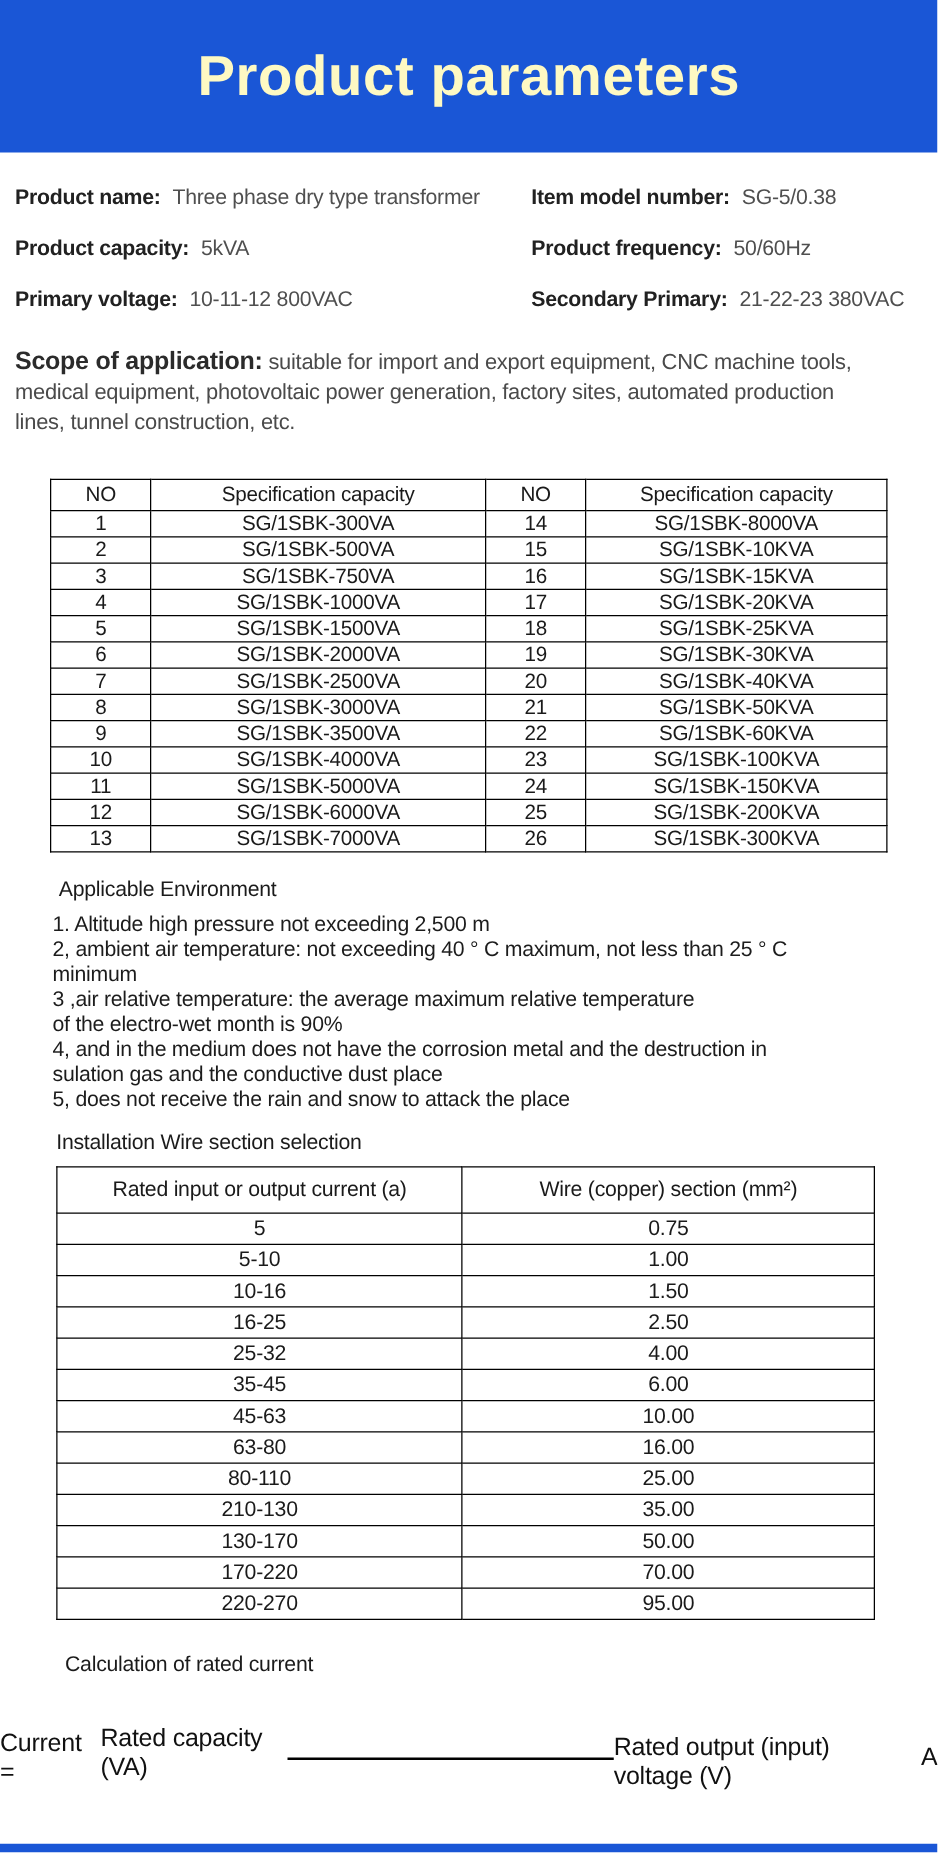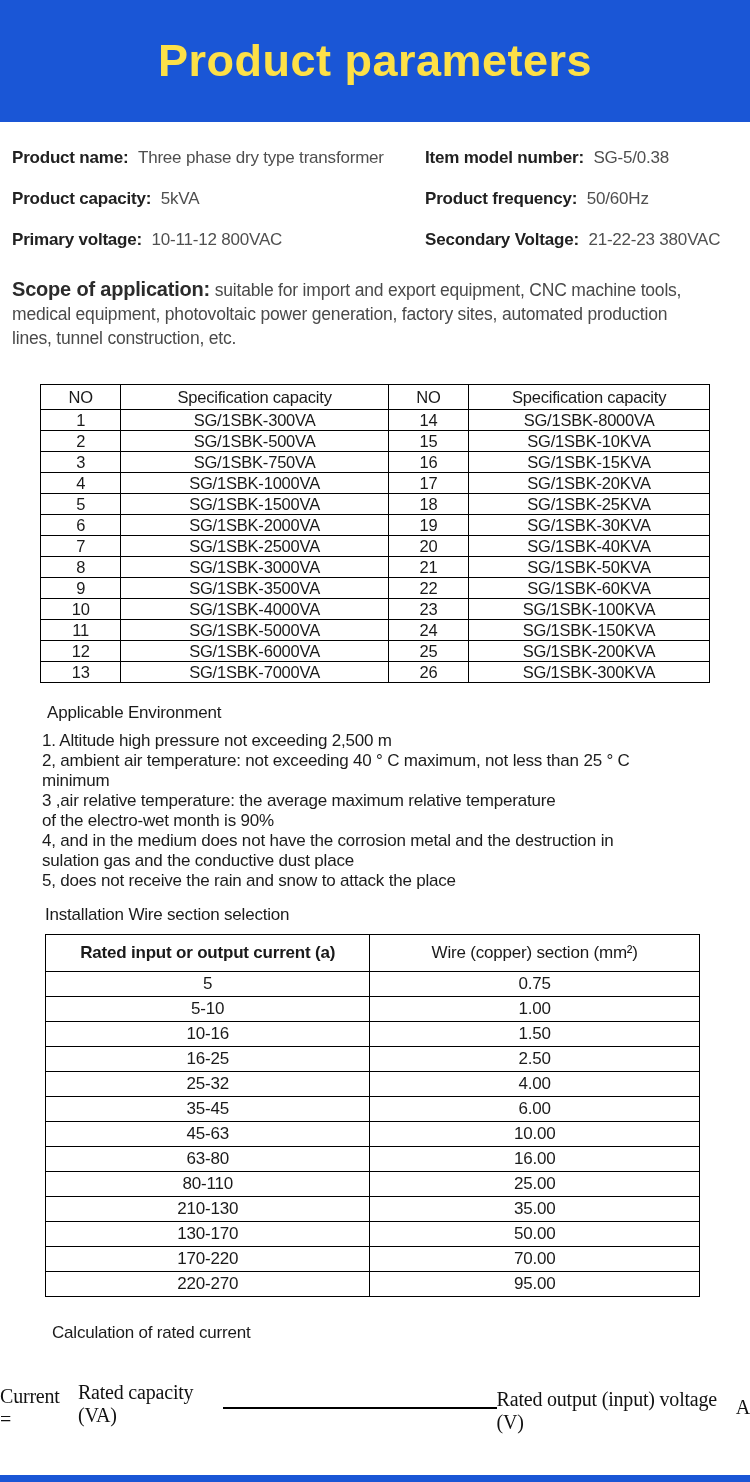--- a/index.html
+++ b/index.html
@@ -9,21 +9,21 @@
     margin: 0 auto;
     font-family: "Liberation Sans", "DejaVu Sans", sans-serif;
     color: #1b1b1b;
     letter-spacing: -0.2px;
   }
   .banner {
     height: 122px; width: 100%;
     display: flex; align-items: center; justify-content: center;
   }
   .banner h1 {
-    color: #fde047; font-size: 45px; font-weight: bold; letter-spacing: 0.5px;
+    color: #fef9c3; font-size: 45px; font-weight: bold; letter-spacing: 0.5px;
   }
   .fields {
     display: grid; grid-template-columns: 413px 1fr;
     padding: 26px 20px 0 12px; row-gap: 21px;
     font-size: 17px;
   }
   .field .label { font-weight: bold; color: #212121; }
   .field .value { color: #4f4f4f; margin-left: 5px; }
   .scope { padding: 27px 0 0 12px; width: 688px; }
   .scope p { font-size: 17.5px; line-height: 24px; color: #4a4a4a; }
@@ -40,26 +40,26 @@
   .spec-table .c-spec2 { width: 36%; }
   .section-heading {
     font-weight: normal; font-size: 17px; color: #1b1b1b;
   }
   .env-heading { margin: 20px 0 0 47px; }
   .env-lines { margin: 8px 0 0 42px; font-size: 17px; line-height: 20px; color: #1c1c1c; width: 700px; }
   .wire-heading { margin: 14px 0 0 45px; }
   .wire-table { margin: 9px 0 0 45px; width: 655px; font-size: 17px; color: #1a1a1a; }
   .wire-table th { height: 37px; }
   .wire-table td { height: 25px; }
-  .wire-table .c-current { width: 49.6%; font-weight: bold; }
+  .wire-table .c-current { width: 49.6%; }
   .calc-heading { margin: 26px 0 0 52px; }
   .formula {
     margin-top: 38px;
     display: flex; align-items: center; justify-content: center;
-    font-size: 20px; color: #111; gap: 9px; font-family: Liberation Serif, serif;
+    font-size: 20px; color: #111; gap: 9px;
   }
   .fraction { display: flex; flex-direction: row; align-items: center; }
   .fraction .num { margin-bottom: 7px; }
   .fraction .bar { width: 300px; height: 2px; background: #000; }
   .fraction .den { margin-top: 7px; }
   .bottom-strip { position: absolute; left: 0; right: 0; bottom: 0; height: 7px; }
 </style>
 </head>
 <body>
 
@@ -82,21 +82,21 @@
   </div>
   <div class="field">
     <span class="label">Product frequency:</span>
     <span class="value">50/60Hz</span>
   </div>
   <div class="field">
     <span class="label">Primary voltage:</span>
     <span class="value">10-11-12 800VAC</span>
   </div>
   <div class="field">
-    <span class="label">Secondary Voltage:</span>
+    <span class="label">Secondary Primary:</span>
     <span class="value">21-22-23 380VAC</span>
   </div>
 </section>
 
 <section class="scope">
   <p>
     <span class="label">Scope of application:</span>
     <span>suitable for import and export equipment, CNC machine tools, medical equipment, photovoltaic power generation, factory sites, automated production lines, tunnel construction, etc.</span>
   </p>
 </section>

